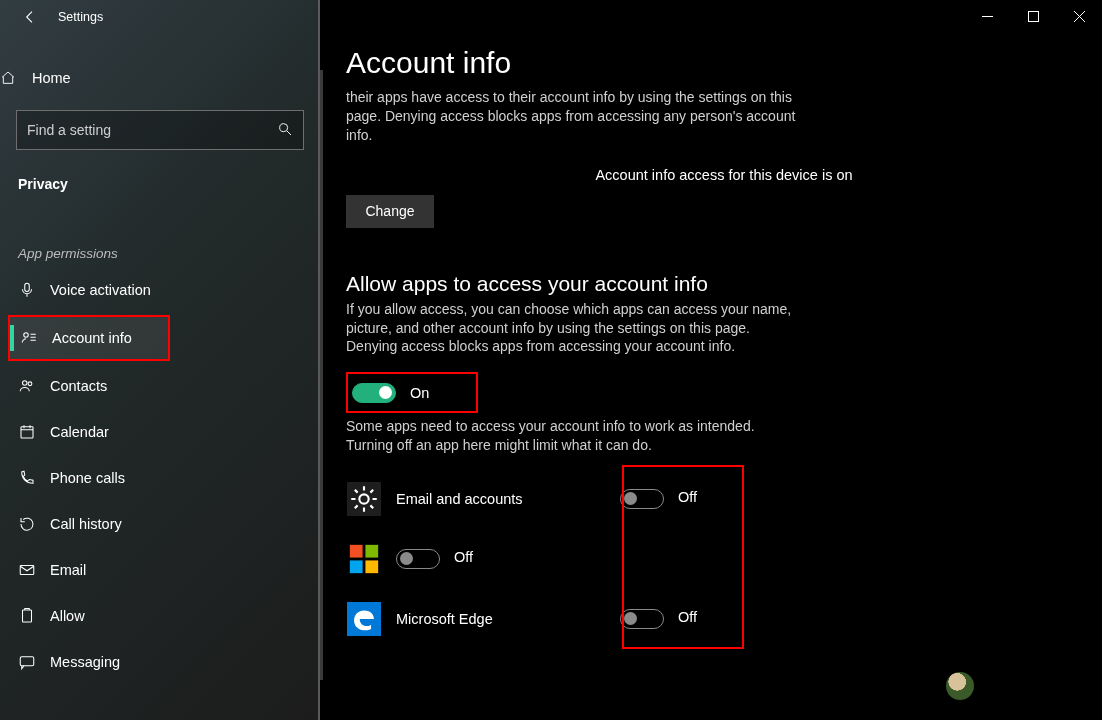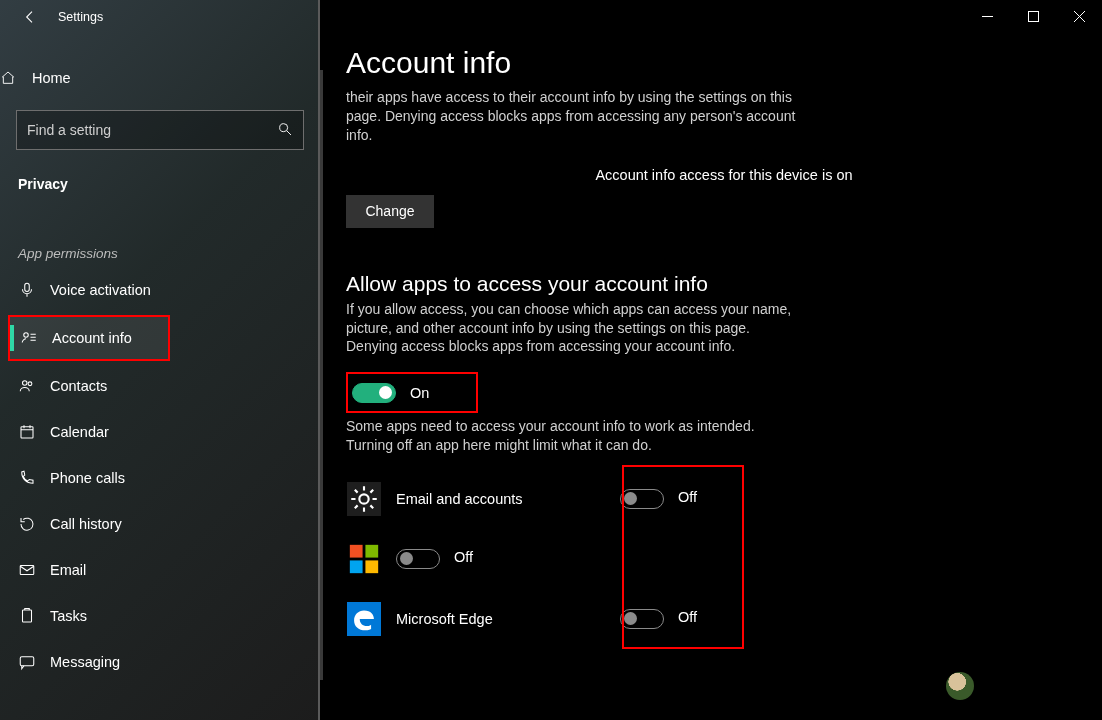--- a/index.html
+++ b/index.html
@@ -255,21 +255,21 @@
       <span class="label">Email</span>
     </div>
 
     <div class="nav-row">
       <span class="icon">
         <svg viewBox="0 0 24 24">
             <rect x="6" y="4" width="12" height="16" rx="1"></rect>
             <path d="M9 4V2h6v2"></path>
           </svg>
       </span>
-      <span class="label">Tasks</span>
+      <span class="label">Allow</span>
     </div>
 
     <div class="nav-row">
       <span class="icon">
         <svg viewBox="0 0 24 24">
             <rect x="3" y="5" width="18" height="12" rx="2"></rect>
             <path d="M8 17l-3 4v-4"></path>
           </svg>
       </span>
       <span class="label">Messaging</span>

